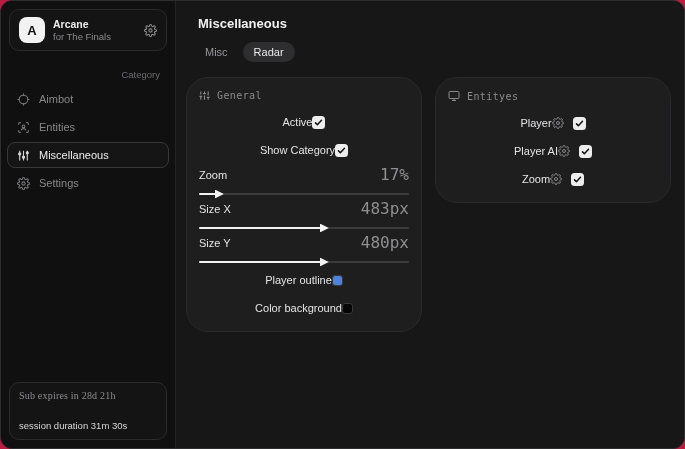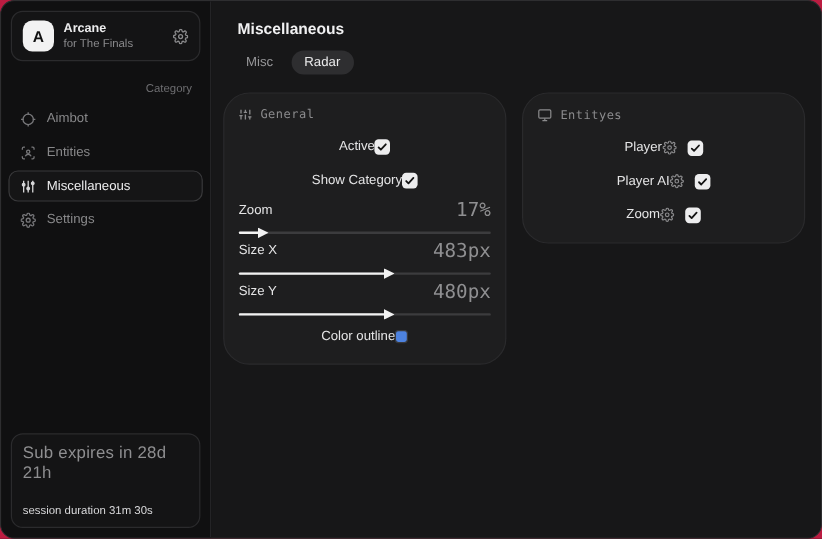--- a/index.html
+++ b/index.html
@@ -62,22 +62,22 @@
     background:#151516;
   }
   .nav-item.selected .icon { color:#d6d6d8; }
   .sidebar-spacer { flex:1; }
   .sub-card {
     margin:8px; padding:7px 9px 8px 9px;
     border:1px solid #2b2b2d; border-radius:10px;
     background:#141415;
   }
   .sub-line1 {
-    font-family:Liberation Sans, sans-serif;
-    color:#8e8e90; font-size:14px; letter-spacing:.2px;
+    font-family:Liberation Serif, serif;
+    color:#8e8e90; font-size:10px; letter-spacing:.2px;
   }
   .sub-line2 { color:#d9d9db; font-size:9.5px; margin-top:19px; }
   
   .main { flex:1; background:#171718; display:flex; flex-direction:column; }
   .main-title {
     color:#f1f1f2; font-size:13px; font-weight:bold;
     padding:15px 22px 0 22px;
   }
   .tab-row { display:flex; align-items:center; gap:4px; padding:11px 0 0 18px; }
   .tab {
@@ -301,24 +301,28 @@
             <span class="row-value">480px</span>
           </div>
           <div class="slider-track">
             <div class="slider-fill" style="width: 58%;">
               <div class="slider-thumb"></div>
             </div>
           </div>
         </div>
 
         <div class="row">
-          <span class="row-label">Color outline</span>
+          <span class="row-label">Player outline</span>
           <span class="swatch" style="background: rgb(77, 130, 223);"></span>
         </div>
 
+        <div class="row">
+          <span class="row-label">Color background</span>
+          <span class="swatch" style="background: rgb(6, 6, 6);"></span>
+        </div>
       </div>
 
       <div class="panel">
         <div class="panel-header">
           <span class="icon">
             <svg width="12" height="12" viewBox="0 0 24 24" fill="none" stroke="currentColor" stroke-width="2">
               <rect x="2" y="3" width="20" height="14" rx="2"></rect>
               <line x1="8" y1="21" x2="16" y2="21"></line>
                 <line x1="12" y1="17" x2="12" y2="21"></line>
             </svg>

